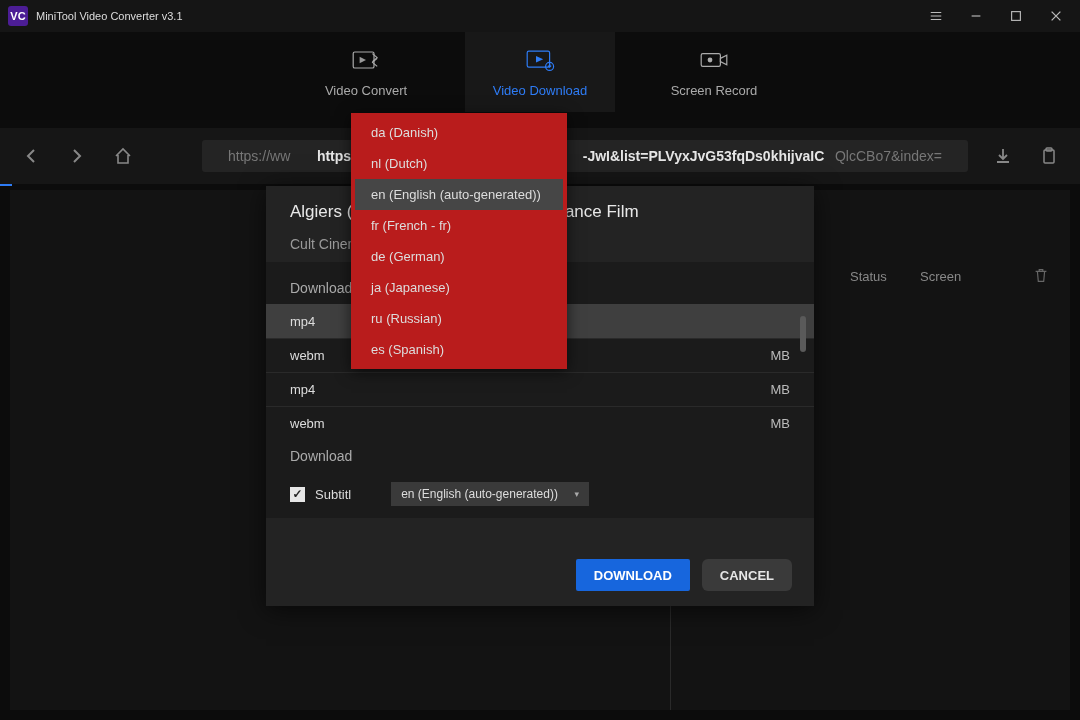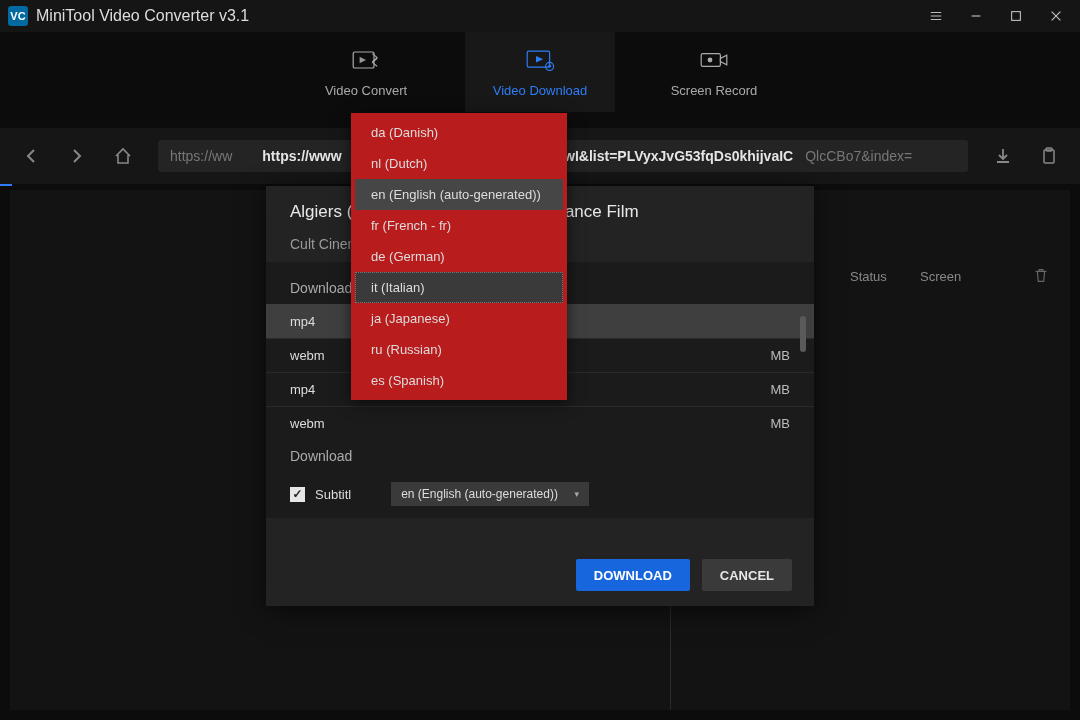--- a/index.html
+++ b/index.html
@@ -14,27 +14,27 @@
   
   .titlebar {
     height: 32px;
     background: #151515;
     display: flex;
     align-items: center;
     padding: 0 4px 0 8px;
   }
   .app-logo {
     width: 20px; height: 20px;
-    background: #0369a1;
+    background: #4c1d95;
     border-radius: 3px;
     display: flex; align-items: center; justify-content: center;
     color: #fff; font-size: 11px; font-weight: bold;
     margin-right: 8px;
   }
-  .app-title { font-size: 16px; color: #ddd; }
+  .app-title { font-size: 11px; color: #ddd; }
   .titlebar-spacer { flex: 1; }
   .titlebar-btn {
     width: 40px; height: 32px;
     display: flex; align-items: center; justify-content: center;
     color: #bbb;
   }
   .titlebar-btn svg { width: 14px; height: 14px; stroke: currentColor; fill: none; stroke-width: 1.3; }
   .titlebar-btn.close svg { stroke-width: 1.5; }
 
   
@@ -67,25 +67,26 @@
     display: flex; align-items: center; justify-content: center;
     color: #888;
   }
   .tool-icon svg { width: 20px; height: 20px; stroke: currentColor; fill: currentColor; }
   .url-bar {
     flex: 1;
     height: 32px;
     background: #242424;
     border-radius: 3px;
     display: flex; align-items: center;
-    padding: 0 12px;
+    padding: 0 26px;
     color: #777;
     font-size: 14px;
     overflow: hidden;
     white-space: nowrap;
+    margin-left: 44px;
   }
   .url-bold { color: #e6e6e6; font-weight: 600; }
 
   
   .progress-stripe { height: 2px; background: #0c0c0c; position: relative; }
   .progress-stripe::before {
     content:""; position:absolute; left:0; top:0; width:12px; height:2px; background:#2e7cf6;
   }
 
   
@@ -176,21 +177,21 @@
     height: 62px; display: flex; align-items: center; justify-content: flex-end;
     gap: 12px; padding: 0 22px;
   }
   .btn {
     height: 32px; padding: 0 18px;
     font-size: 13px; font-weight: 600;
     display: flex; align-items: center; justify-content: center;
     border-radius: 2px;
   }
   .btn-primary { background: #1766dd; color: #fff; }
-  .btn-secondary { background: #3a3a3a; color: #e6e6e6; }
+  .btn-secondary { background: #3a3a3a; color: #e6e6e6; border-radius: 6px; }
 
   
   .dropdown {
     position: absolute;
     left: 351px; top: 113px;
     width: 216px;
     background: #b91c1c;
     box-shadow: 0 3px 14px rgba(0,0,0,0.6);
     z-index: 20;
     padding: 4px 0;
@@ -364,17 +365,16 @@
     <div class="btn btn-secondary">CANCEL</div>
   </div>
 </div>
 
 <div class="dropdown" id="dd">
     <div class="dd-item">da (Danish)</div>
     <div class="dd-item">nl (Dutch)</div>
     <div class="dd-item selected">en (English (auto-generated))</div>
     <div class="dd-item">fr (French - fr)</div>
     <div class="dd-item">de (German)</div>
-    <div class="dd-item highlight">it (Italian)</div>
     <div class="dd-item">ja (Japanese)</div>
     <div class="dd-item">ru (Russian)</div>
     <div class="dd-item">es (Spanish)</div>
   </div>
 
 </body></html>

